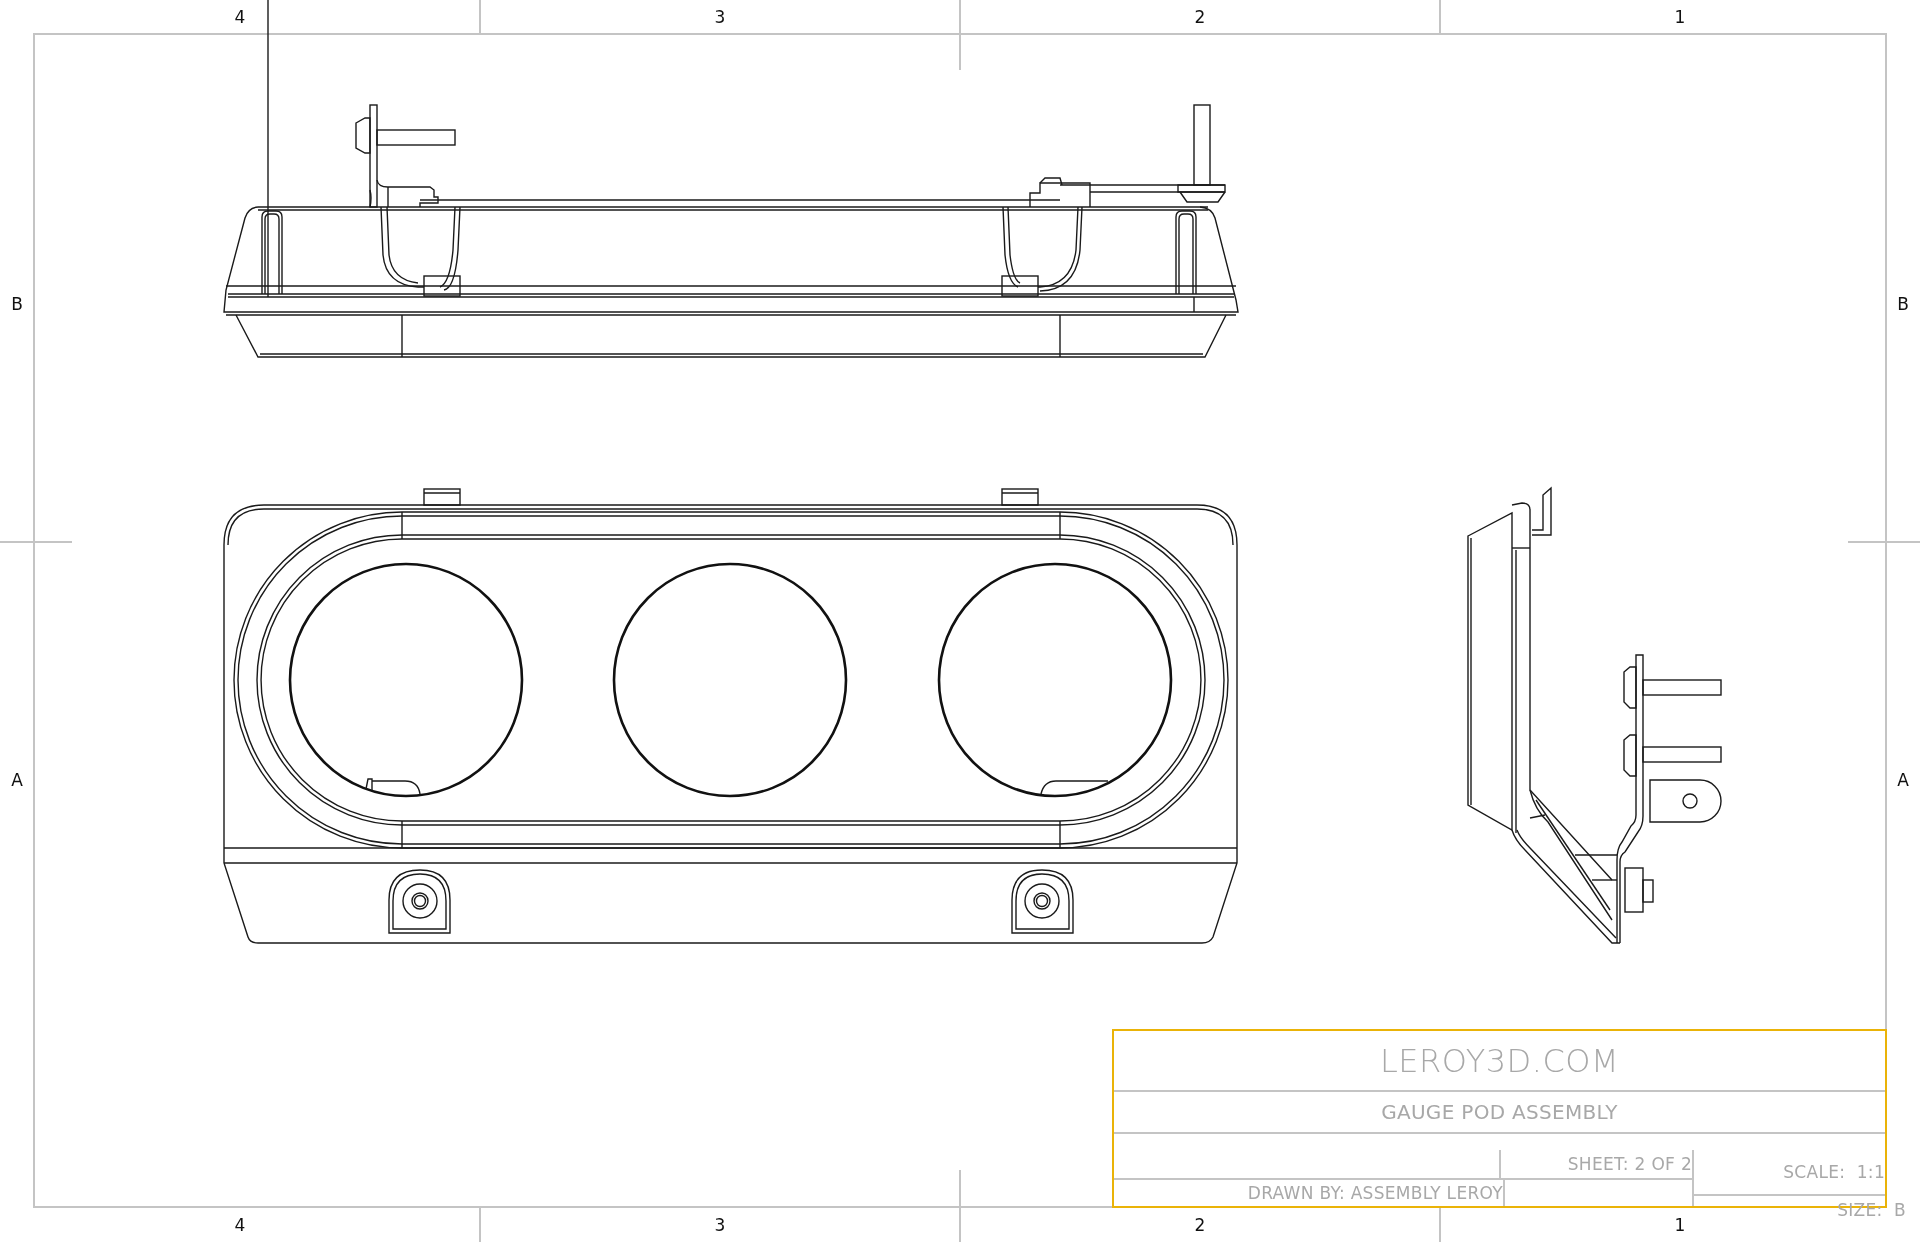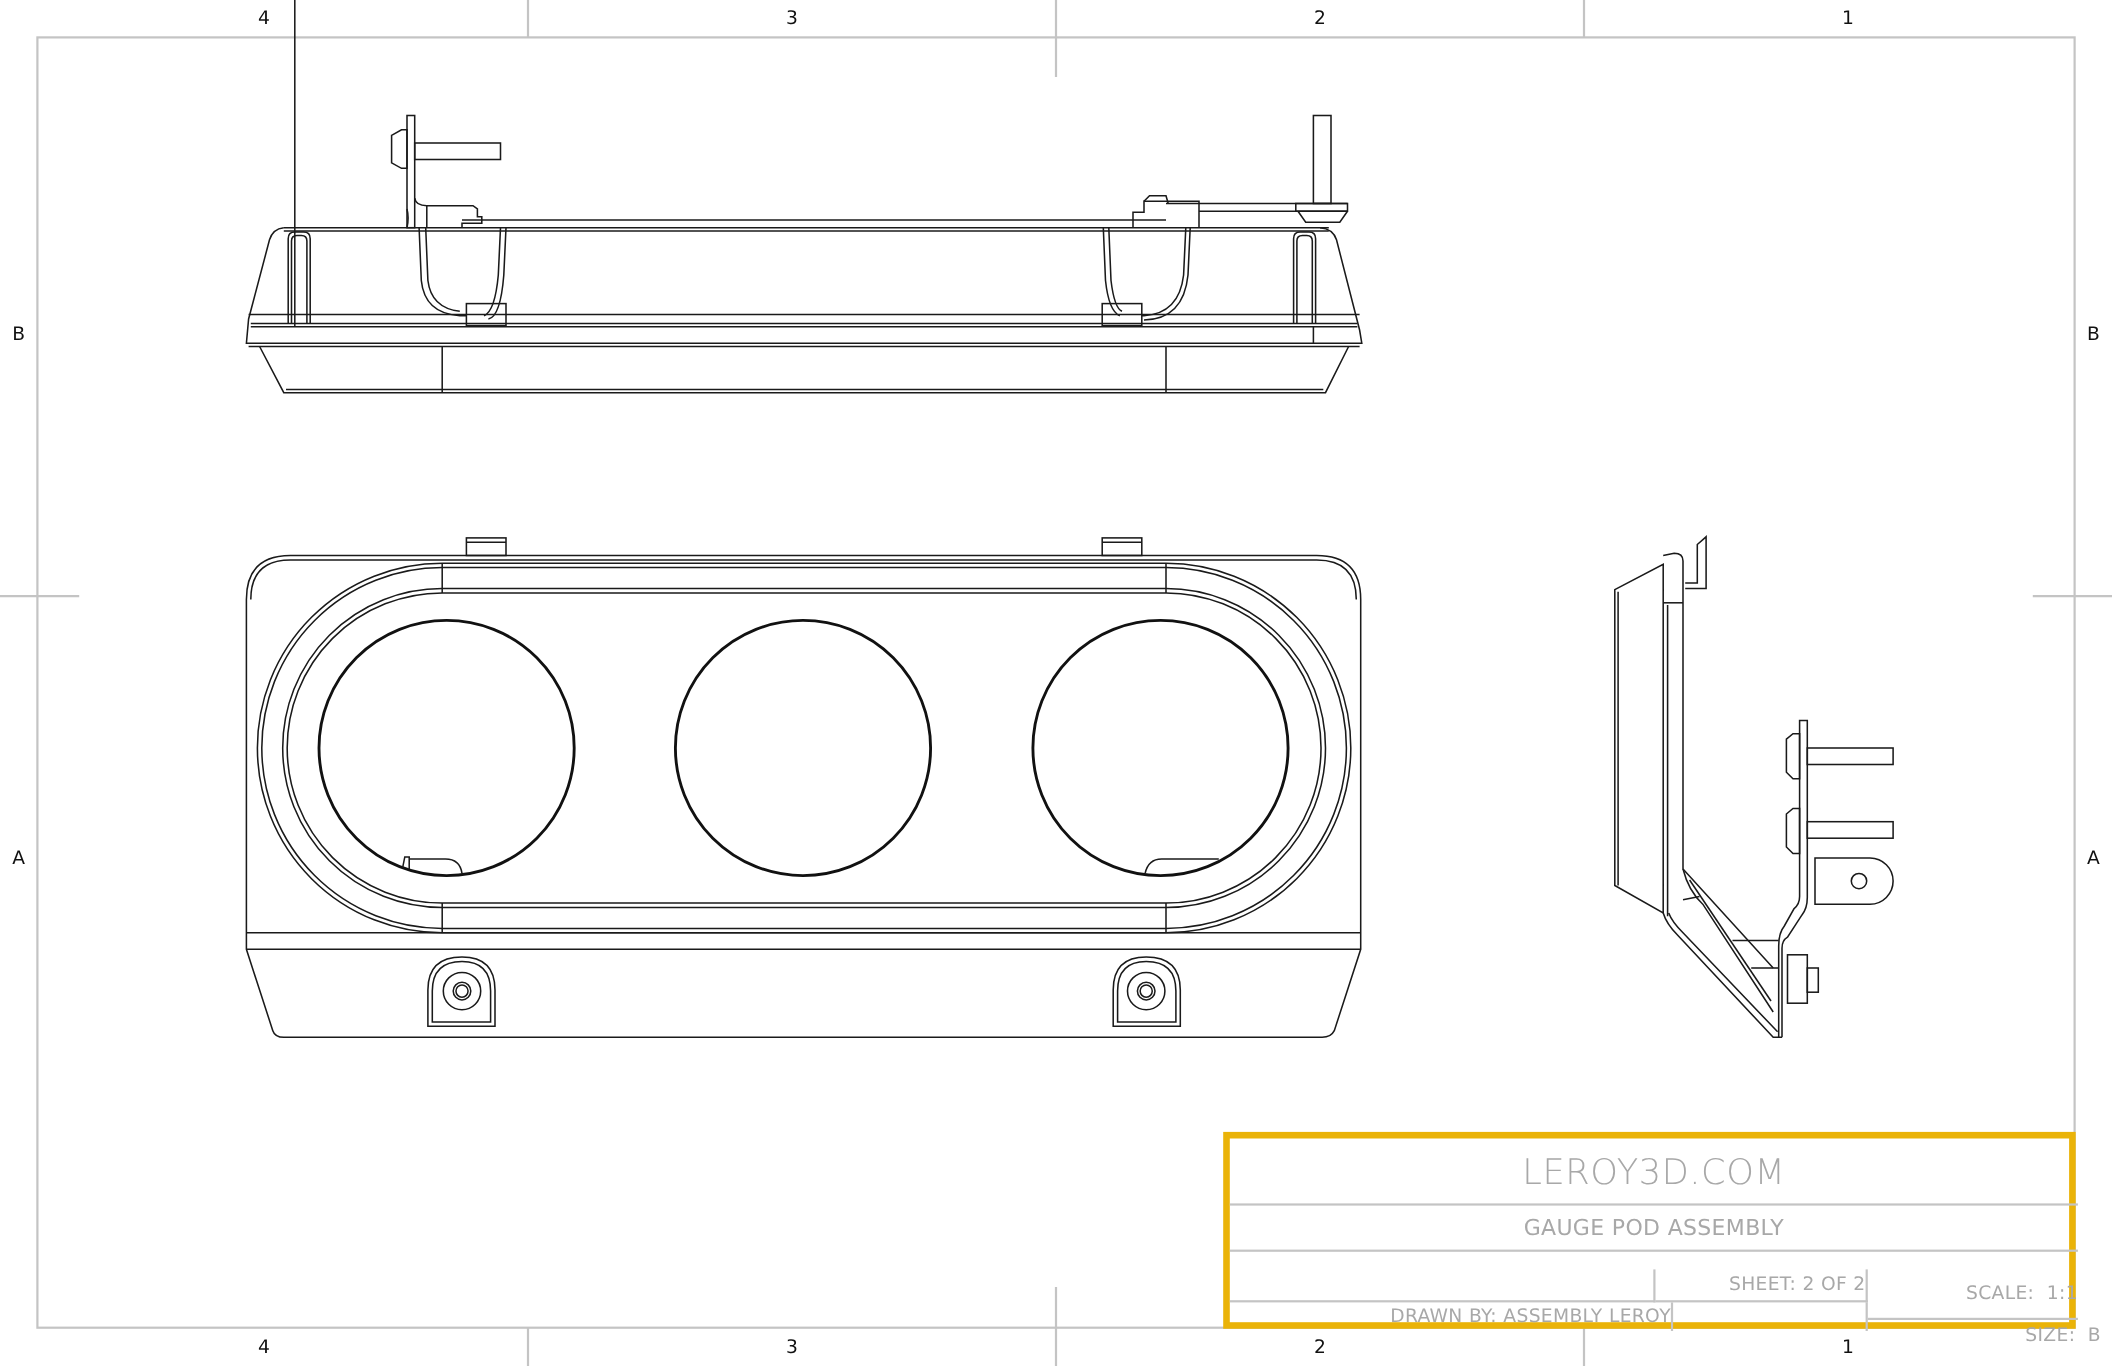--- a/index.html
+++ b/index.html
@@ -1,19 +1,19 @@
 <!DOCTYPE html>
 <html><head>
 <meta charset="utf-8">
 <style>
   html, body { margin: 0; padding: 0; background: #ffffff; }
   body { width: 1920px; height: 1242px; position: relative; overflow: hidden; font-family: "Liberation Sans", sans-serif; }
   #sheet { position: absolute; left: 0; top: 0; width: 1920px; height: 1242px; }
   .zone-label { position: absolute; font-family: "DejaVu Sans", sans-serif; font-size: 17px; color: #111; transform: translate(-50%, -50%); }
-  .tb { position: absolute; border: 6px solid #eab308; box-sizing: border-box; color: #a8a8a8; font-family: "DejaVu Sans", sans-serif; }
+  .tb { position: absolute; border: 2px solid #eab308; box-sizing: border-box; color: #a8a8a8; font-family: "DejaVu Sans", sans-serif; }
   .tb-cell { position: absolute; box-sizing: border-box; border-color: #c4c4c4; border-style: solid; border-width: 0; display: flex; align-items: center; }
   .tb-center { justify-content: center; }
   .tb-left { justify-content: flex-end; padding-left: 20px; }
   .company { font-size: 32px; letter-spacing: 0.5px; font-weight: 300; }
   .title { font-size: 20px; letter-spacing: 0.3px; }
   .small { font-size: 17px; letter-spacing: 0.3px; }
   svg .ln { fill: none; stroke: #1a1a1a; stroke-width: 1.4; }
   svg .th { fill: none; stroke: #111; stroke-width: 2.6; }
   svg .fr { fill: none; stroke: #c4c4c4; stroke-width: 2; }
 </style>
@@ -183,21 +183,21 @@
     </div>
     <div class="tb-cell" style="left:0; top:119px; width:387px; height:30px; border-right-width:2px; border-bottom-width:2px;"></div>
     <div class="tb-cell tb-left small" style="left:387px; top:119px; width:193px; height:30px; border-right-width:2px; border-bottom-width:2px;">
       <span>SHEET:</span>&nbsp;
       <span>2 OF 2</span>
     </div>
     <div class="tb-cell tb-left small" style="left:580px; top:119px; width:191px; height:46px; border-bottom-width:2px;">
       <span>SCALE:</span>&nbsp;&nbsp;
       <span>1:1</span>
     </div>
-    <div class="tb-cell tb-left small" style="left:16px; top:149px; width:387px; height:26px; border-right-width:2px;">
+    <div class="tb-cell tb-left small" style="left:4px; top:149px; width:387px; height:26px; border-right-width:2px;">
       <span>DRAWN BY:</span>&nbsp;
       <span>ASSEMBLY LEROY</span>
     </div>
     <div class="tb-cell" style="left:387px; top:149px; width:193px; height:26px; border-right-width:2px;"></div>
     <div class="tb-cell tb-left small" style="left:580px; top:166px; width:212px; height:26px;">
       <span>SIZE:</span>&nbsp;&nbsp;
       <span>B</span>
     </div>
   </div>
 </div>

